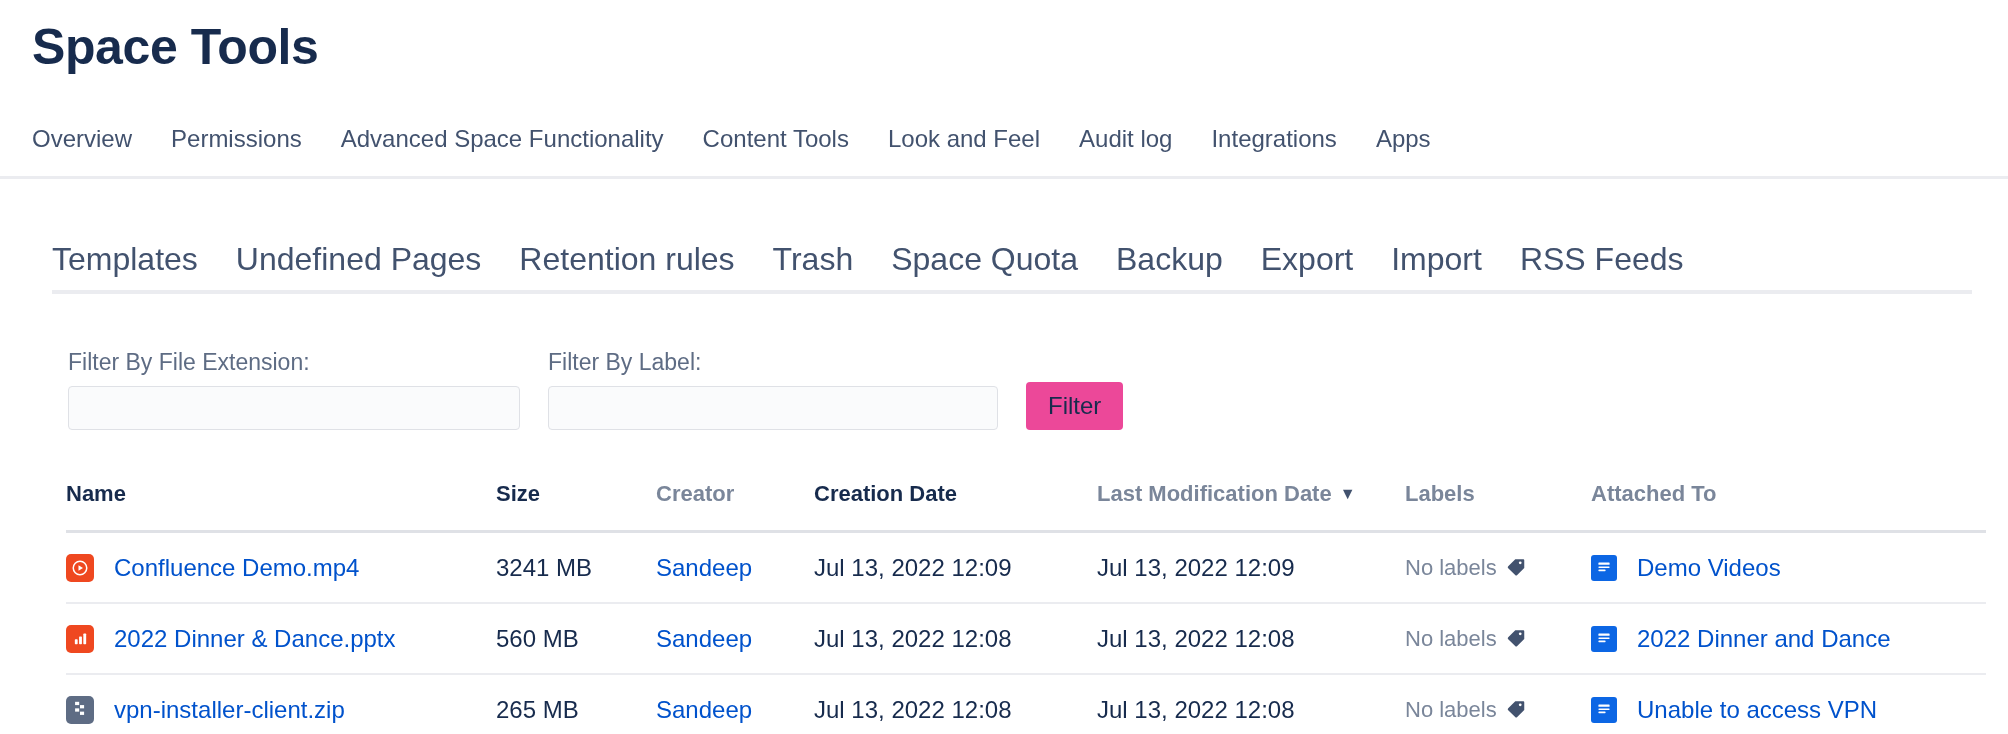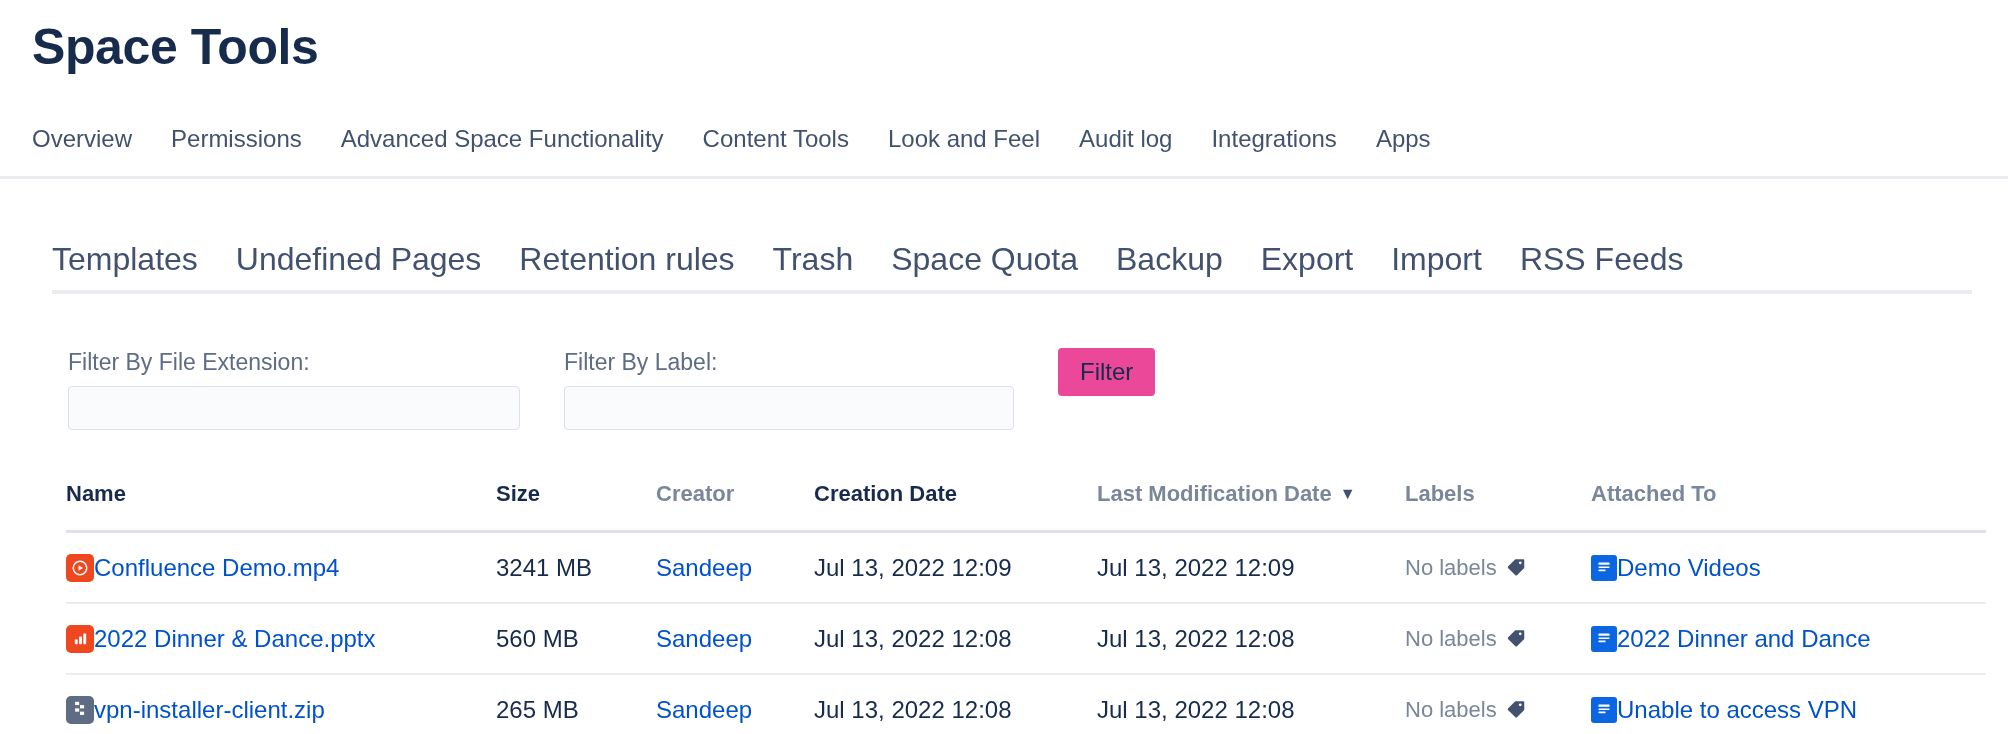--- a/index.html
+++ b/index.html
@@ -89,21 +89,22 @@
     left: 52px; top: 46px;
     width: 1920px; height: 4px;
     background: #ebecf0;
   }
 
   
   .filters {
     position: absolute;
     left: 68px; top: 348px;
     display: flex;
-    gap: 44px;
+    align-items: flex-end;
+    gap: 28px;
   }
   .filter-group { display: flex; flex-direction: column; }
   .filter-label {
     font-size: 23px;
     line-height: 28px;
     color: #5e6c84;
     margin-bottom: 10px;
     white-space: nowrap;
   }
   .filter-input {
@@ -172,21 +173,21 @@
   .col-attached { width: auto; }
 
   .sort-arrow {
     display: inline-block;
     margin-left: 8px;
     font-size: 16px;
     color: #42526e;
     vertical-align: 2px;
   }
 
-  .cell-flex { display: flex; align-items: center; gap: 0; }
+  .cell-flex { display: flex; align-items: center; gap: 20px; }
 
   .file-icon {
     flex: 0 0 auto;
     width: 28px; height: 28px;
     border-radius: 5px;
     display: inline-flex;
     align-items: center;
     justify-content: center;
   }
   .file-icon.video { background: #ef4820; }

